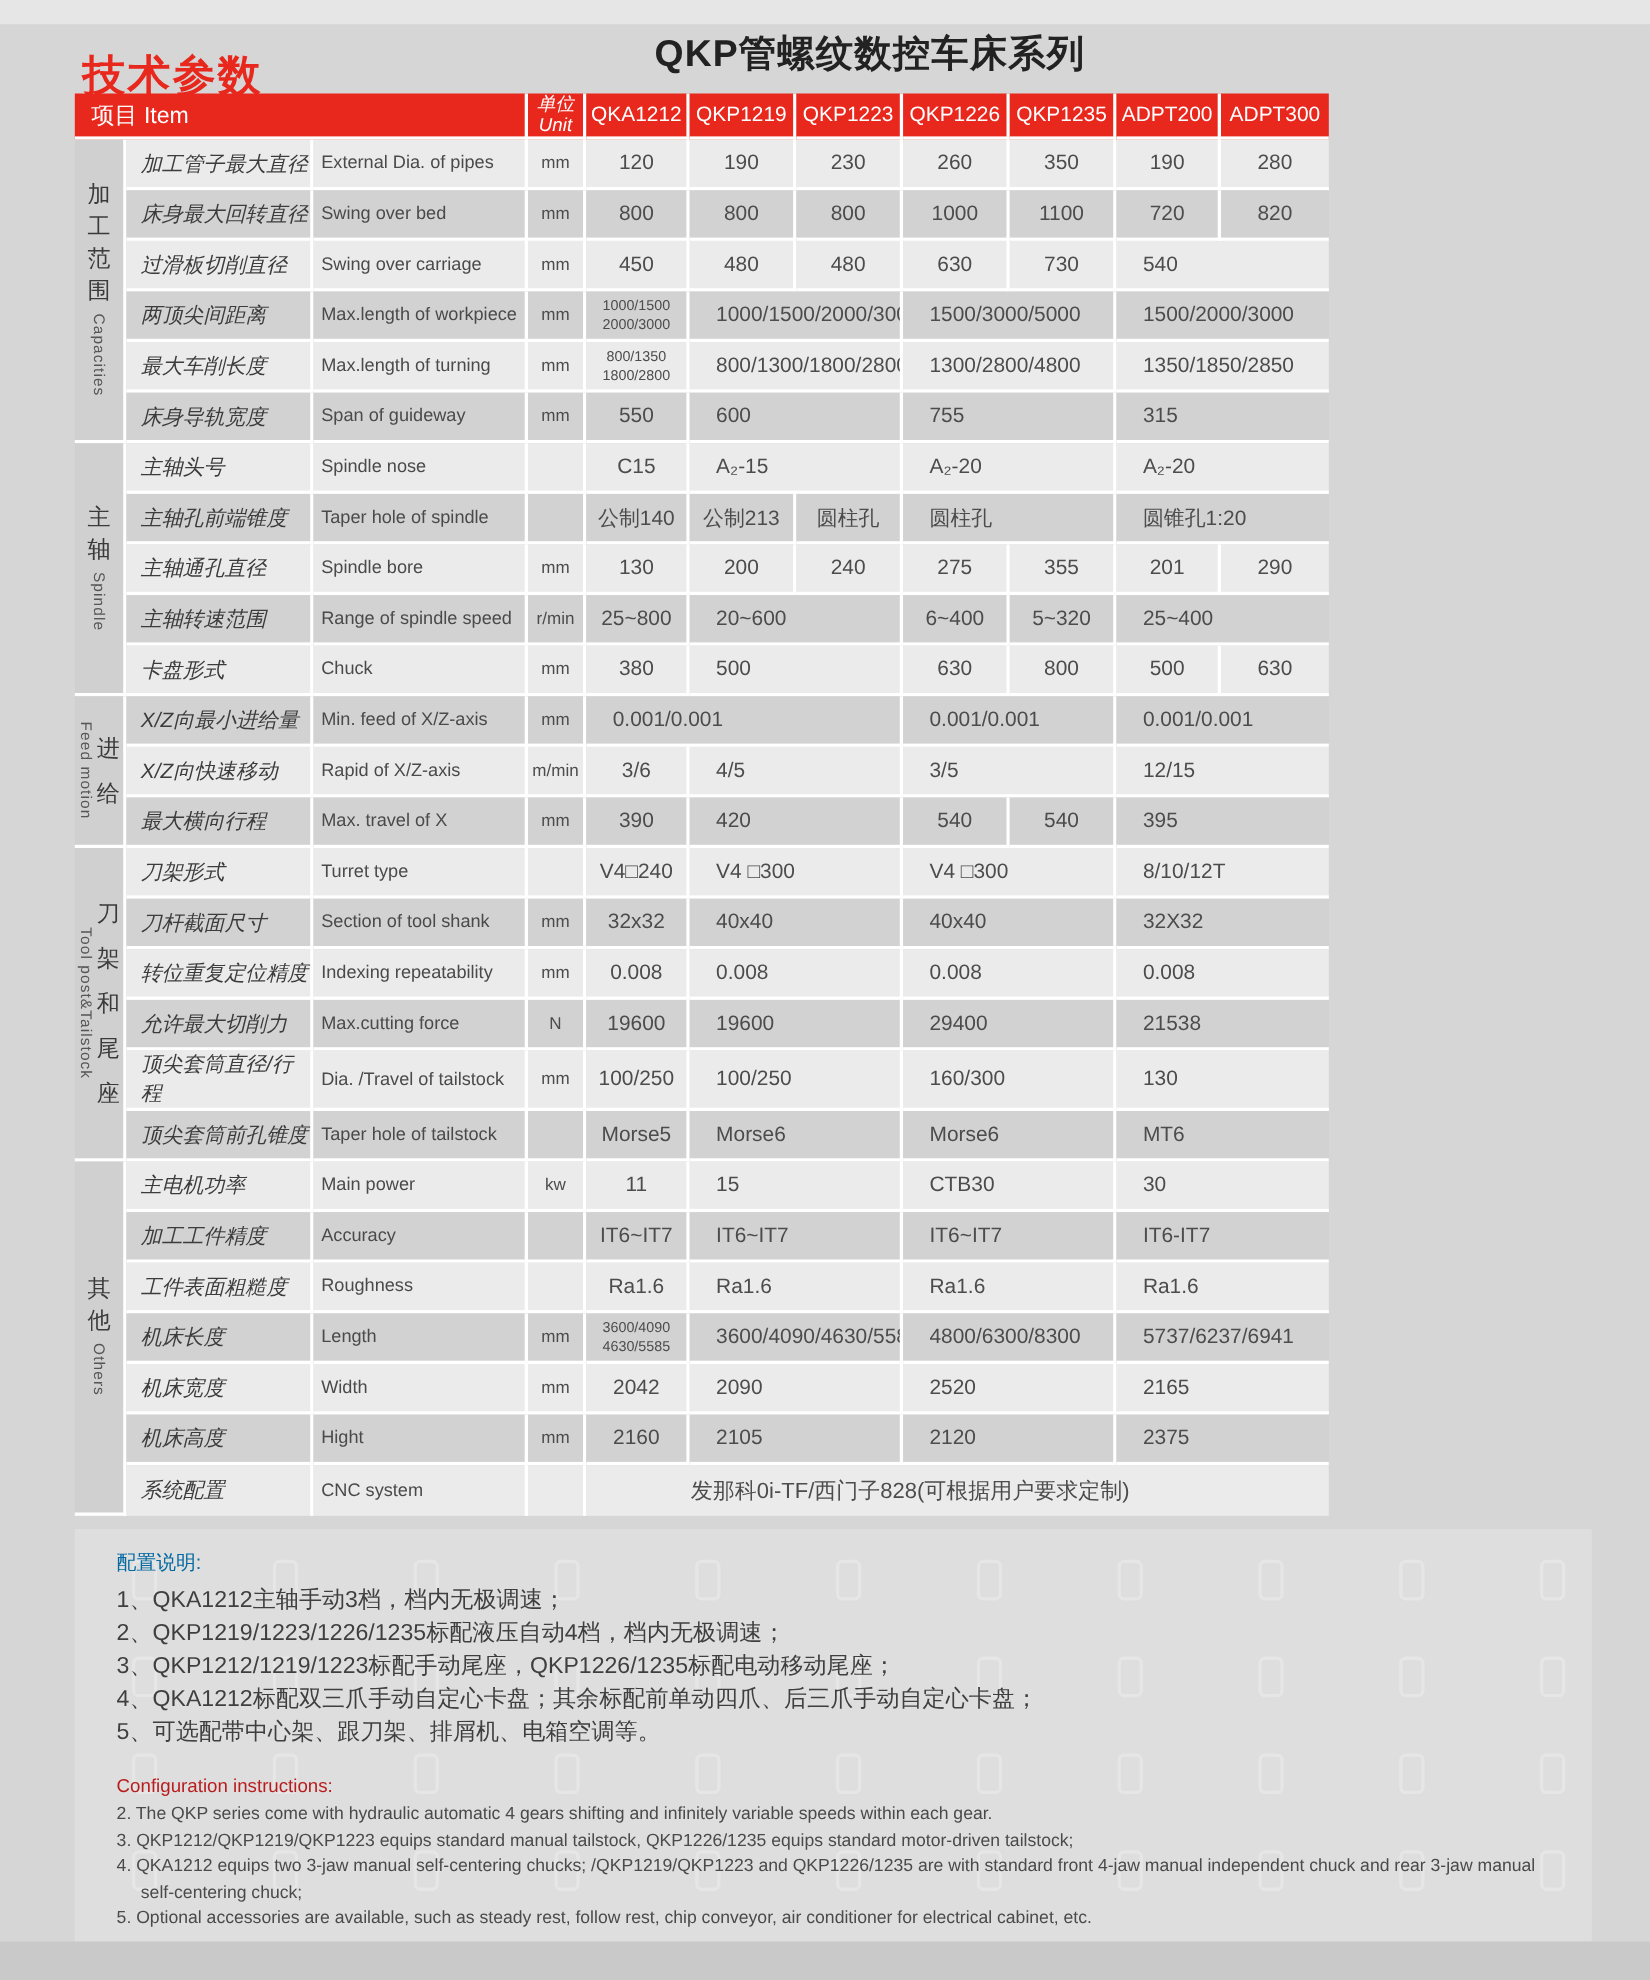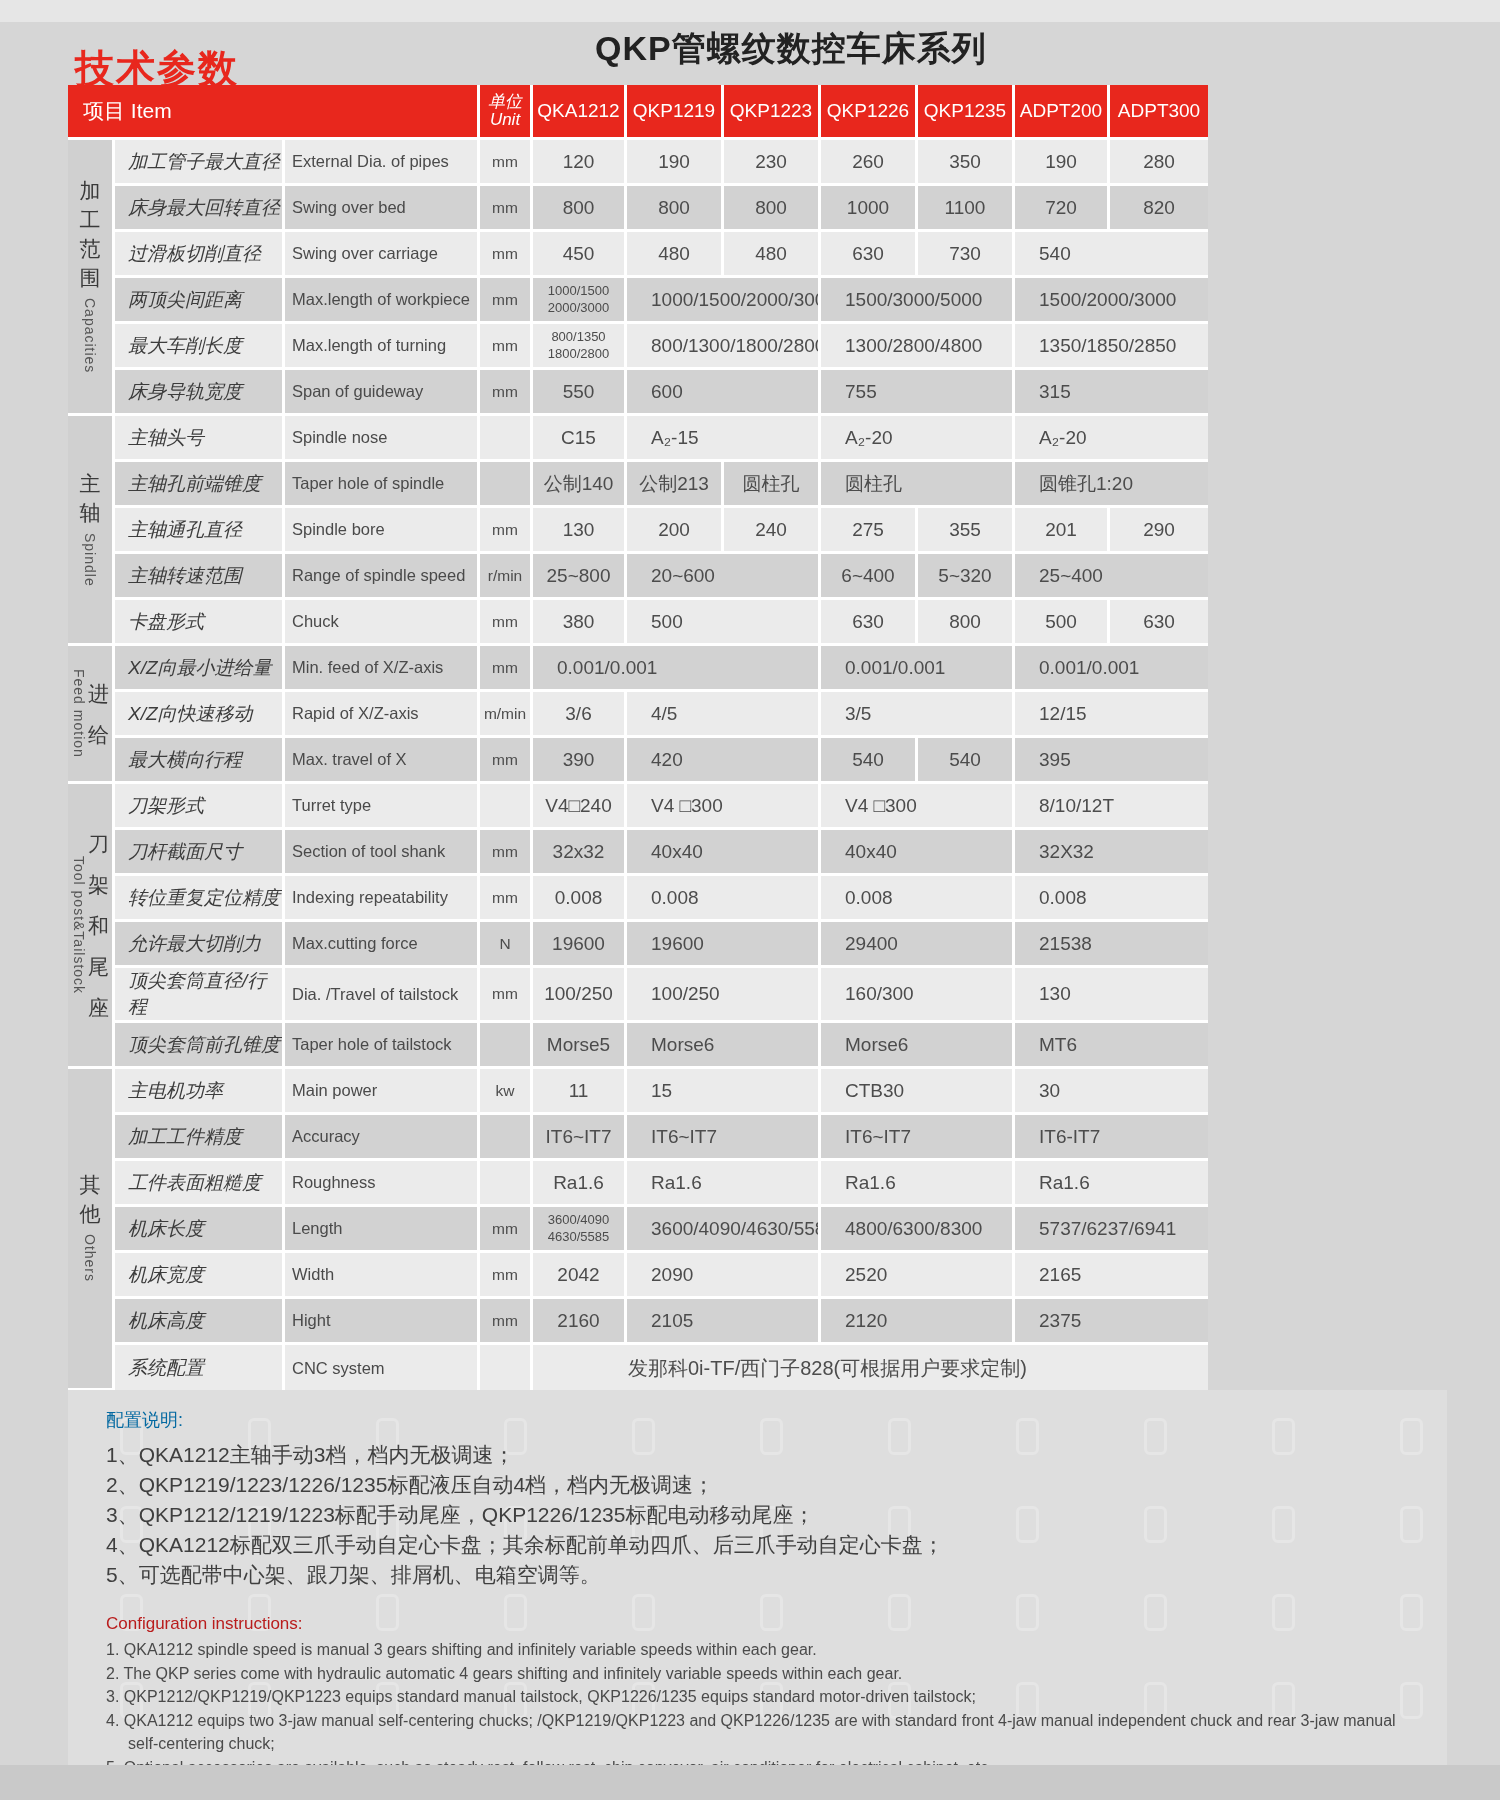--- a/index.html
+++ b/index.html
@@ -11,21 +11,21 @@
   .page{position:relative;width:1500px;height:1800px;background:var(--page-bg);overflow:hidden;}
   .top-strip{position:absolute;left:0;top:0;width:1500px;height:22px;background:#e6e6e6;}
   .bottom-strip{position:absolute;left:0;top:1765px;width:1500px;height:35px;background:#c9c9c9;}
   .tech-label{position:absolute;left:75px;top:42px;font-size:39px;font-weight:bold;color:var(--red);letter-spacing:2px;}
   .title{position:absolute;left:595px;top:26px;margin:0;font-size:34px;font-weight:bold;color:#222;letter-spacing:1px;}
 
   .spec-table{position:absolute;left:68px;top:85px;width:1140px;border-collapse:separate;border-spacing:0;table-layout:fixed;}
   .spec-table th,.spec-table td{box-sizing:border-box;border-right:3px solid #fff;border-bottom:3px solid #fff;padding:0;overflow:hidden;}
   .spec-table tr > *:last-child{border-right:none;}
   .spec-table tbody tr:last-child td{border-bottom:none;}
-  .spec-table thead th{background:var(--red);color:#fff;font-weight:normal;height:55px;vertical-align:middle;}
+  .spec-table thead th{background:var(--red);color:#fff;font-weight:normal;height:42px;vertical-align:middle;}
   .h-item{text-align:left;padding-left:15px !important;font-size:21px;}
   .h-unit{font-size:17px;line-height:1.08;white-space:pre-line;text-align:center;font-style:italic;}
   .h-model{font-size:19px;text-align:center;}
   .spec-table tbody td{height:46px;vertical-align:middle;}
   tr.r-light td{background:var(--row-light);}
   tr.r-dark td{background:var(--row-dark);}
   td.section-cell{background:var(--section-gray) !important;}
   td.cn-label{font-size:19px;color:var(--text-dark);text-align:left;padding-left:13px !important;font-style:italic;}
   td.en-label{font-size:16.5px;color:#4a4a4a;text-align:left;padding-left:7px !important;}
   td.unit-cell{font-size:15.5px;color:var(--text-val);text-align:center;}
@@ -448,21 +448,20 @@
       <div class="notes-cn-title">配置说明:</div>
       <div id="notes-cn">
           <div class="note-cn">1、QKA1212主轴手动3档，档内无极调速；</div>
           <div class="note-cn">2、QKP1219/1223/1226/1235标配液压自动4档，档内无极调速；</div>
           <div class="note-cn">3、QKP1212/1219/1223标配手动尾座，QKP1226/1235标配电动移动尾座；</div>
           <div class="note-cn">4、QKA1212标配双三爪手动自定心卡盘；其余标配前单动四爪、后三爪手动自定心卡盘；</div>
           <div class="note-cn">5、可选配带中心架、跟刀架、排屑机、电箱空调等。</div>
         </div>
       <div class="notes-en-title">Configuration instructions:</div>
       <div id="notes-en">
-          <div class="note-en">1. QKA1212 spindle speed is manual 3 gears shifting and infinitely variable speeds within each gear.</div>
           <div class="note-en">2. The QKP series come with hydraulic automatic 4 gears shifting and infinitely variable speeds within each gear.</div>
           <div class="note-en">3. QKP1212/QKP1219/QKP1223 equips standard manual tailstock, QKP1226/1235 equips standard motor-driven tailstock;</div>
           <div class="note-en">4. QKA1212 equips two 3-jaw manual self-centering chucks; /QKP1219/QKP1223 and QKP1226/1235 are with standard front 4-jaw manual independent chuck and rear 3-jaw manual self-centering chuck;</div>
           <div class="note-en">5. Optional accessories are available, such as steady rest, follow rest, chip conveyor, air conditioner for electrical cabinet, etc.</div>
         </div>
     </div>
   </div>
 
   <div class="bottom-strip"></div>
 </div>

